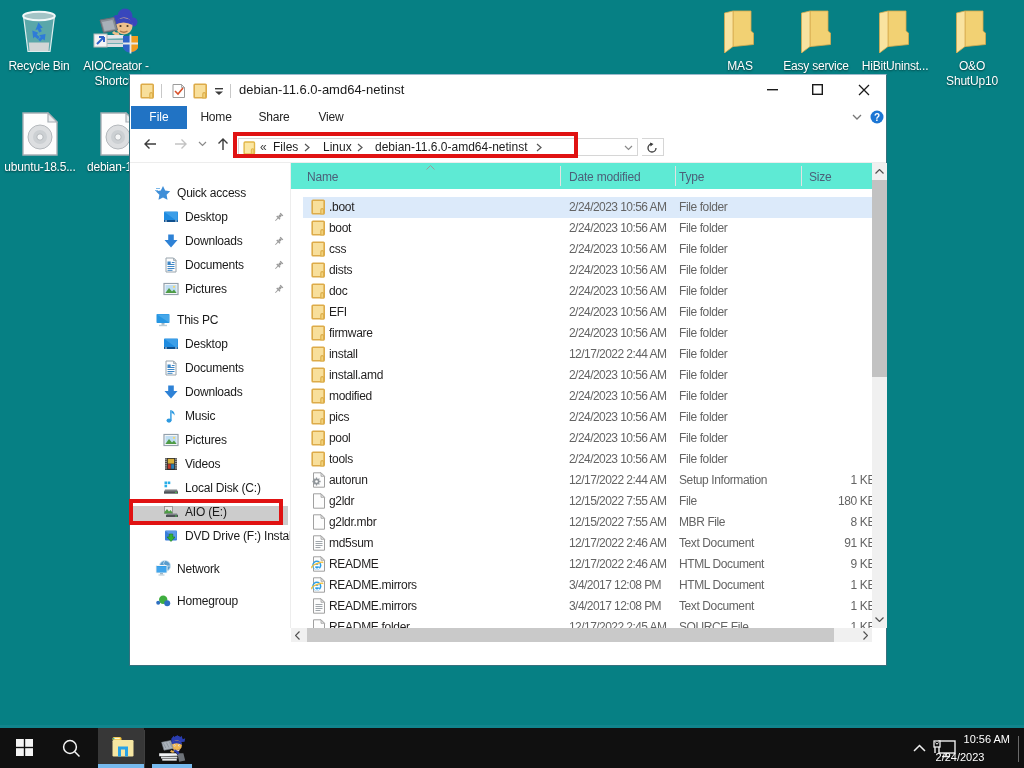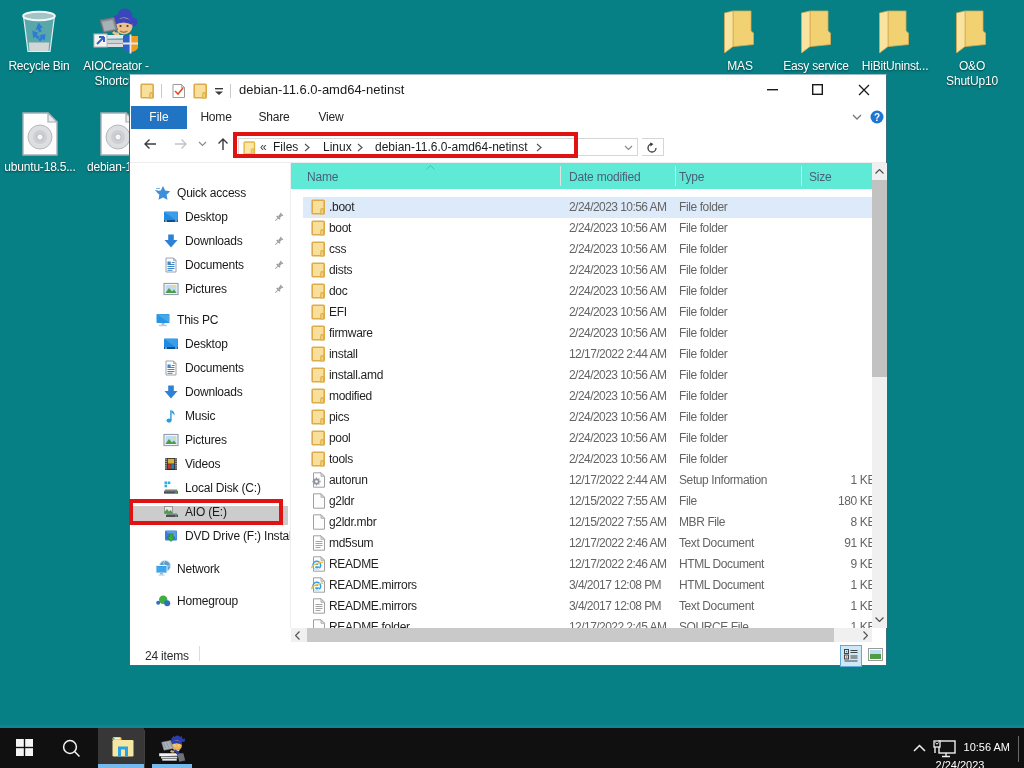--- a/index.html
+++ b/index.html
@@ -37,21 +37,21 @@
   .rdate { position:absolute; left:278px; top:3px; font-size:12px; color:#646464; letter-spacing:-0.55px; white-space:nowrap; }
   .rtype { position:absolute; left:388px; top:3px; font-size:12px; color:#646464; letter-spacing:-0.4px; white-space:nowrap; }
   .rsize { position:absolute; right:-3px; top:3px; font-size:12px; color:#646464; letter-spacing:-0.4px; }
   .ricon { position:absolute; left:20px; top:2px; width:16px; height:16px; }
   #vsb { position:absolute; left:742px; top:88px; width:15px; height:465px; background:#f0f0f0; }
   #hsb { position:absolute; left:161px; top:553px; width:581px; height:14px; background:#f0f0f0; }
   #statusbar { position:absolute; left:0; top:567px; width:100%; height:23px; background:#fff; }
   
   #taskbar { position:absolute; left:0; top:728px; width:1024px; height:40px; background:#101010; z-index:10; }
   #tealline { position:absolute; left:0; top:725px; width:1024px; height:3px; background:#11858d; z-index:10; }
-  .tray { position:absolute; color:#fff; font-size:11px;margin-top:8px; }
+  .tray { position:absolute; color:#fff; font-size:11px; }
 </style>
 </head>
 <body>
 
 <div id="desktop-icons">
 
   <svg class="abs" style="left:19px;top:9px;" width="40" height="44" viewBox="0 0 40 44">
     <path d="M4.5,7 L35.5,7 L31,42.5 L9,42.5 Z" fill="#a9cccc" opacity="0.52"></path>
     <path d="M9.8,33.5 L30.2,33.5 L29.5,42 L10.5,42 Z" fill="#d2d6d6"></path>
     <path d="M4.5,7 L35.5,7 L31,42.5 L9,42.5 Z" fill="none" stroke="#dfeeee" stroke-width="1.2"></path>
@@ -638,36 +638,20 @@
   </div>
   <div id="hsb">
     <svg class="abs" style="left:4px;top:3px;" width="5" height="9" viewBox="0 0 5 9">
         <path d="M4.5,0.5 L0.5,4.5 L4.5,8.5" fill="none" stroke="#505050" stroke-width="1.2"></path>
       </svg>
     <div class="abs" style="left:16px;top:0;width:527px;height:14px;background:#c9c9c9;"></div>
     <svg class="abs" style="left:572px;top:3px;" width="5" height="9" viewBox="0 0 5 9">
         <path d="M0.5,0.5 L4.5,4.5 L0.5,8.5" fill="none" stroke="#505050" stroke-width="1.2"></path>
       </svg>
   </div>
-  <div id="statusbar">
-    <div class="abs" style="left:15px;top:7px;font-size:12px;color:#2b2b2b;letter-spacing:-0.2px;">24 items</div>
-    <div class="abs" style="left:69px;top:4px;width:1px;height:15px;background:#dcdcdc;"></div>
-    <div class="abs" style="left:710px;top:3px;width:22px;height:22px;background:#cde8f7;border:1px solid #66a7d8;">
-      <svg style="position:absolute;left:3px;top:3px;" width="14" height="14" viewBox="0 0 14 14">
-        <rect x="0.5" y="0.5" width="4" height="4" fill="none" stroke="#444" stroke-width="1"></rect>
-        <rect x="0.5" y="6" width="4" height="4" fill="none" stroke="#444" stroke-width="1"></rect>
-        <rect x="2" y="2" width="1.2" height="1.2" fill="#2b6fb8"></rect>
-        <rect x="2" y="7.5" width="1.2" height="1.2" fill="#c0392b"></rect>
-        <path d="M6.5,1.5 l7,0 M6.5,3.5 l7,0 M6.5,7 l7,0 M6.5,9 l7,0 M0.5,12 l13,0" stroke="#444" stroke-width="1.1"></path>
-      </svg>
-    </div>
-    <div class="abs" style="left:738px;top:6px;width:15px;height:13px;background:#fff;border:1px solid #9a9a9a;">
-      <div style="position:absolute;left:1px;top:1px;right:1px;bottom:1px;background:linear-gradient(#bfddf2 45%,#4e9c46 45%);"></div>
-    </div>
-  </div>
 </div>
 
 <div class="redbox" style="left:233px; top:132px; width:345px; height:26px;"></div>
 <div class="redbox" style="left:129px; top:499px; width:154px; height:26px;"></div>
 
 <div id="tealline"></div>
 <div id="taskbar">
   <svg class="abs" style="left:16px;top:11px;" width="17" height="17" viewBox="0 0 17 17">
     <g fill="#f5f5f5">
         <rect x="0" y="0" width="7.8" height="7.8"></rect>

